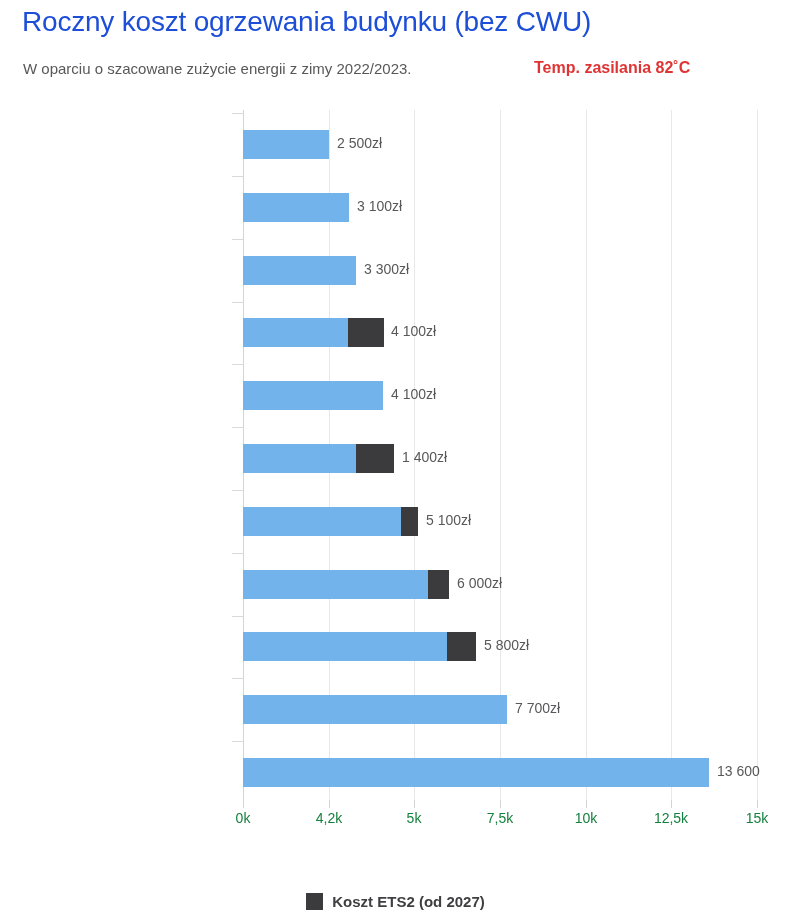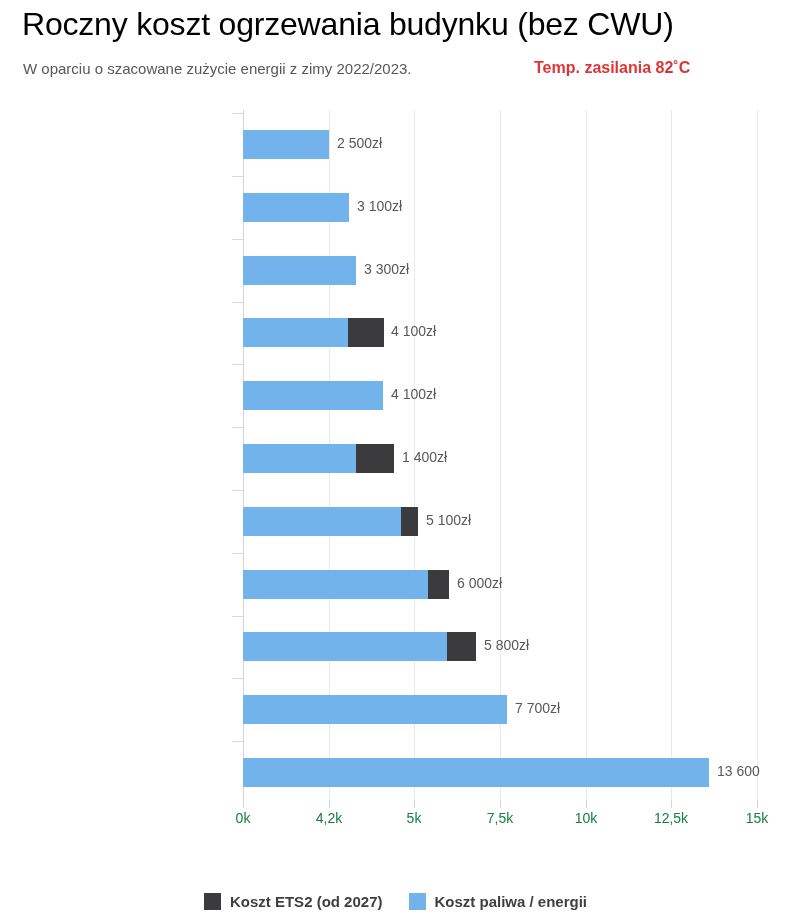--- a/index.html
+++ b/index.html
@@ -19,23 +19,23 @@
   
   #header {
     position: absolute;
     left: 0; top: 0;
     width: 791px;
   }
   #chart-title {
     position: absolute;
     left: 22px;
     top: 6px;
-    font-size: 32px;
+    font-size: 28px;
     font-weight: 400;
-    color: #000000;
+    color: #1d4ed8;
     letter-spacing: -0.2px;
     white-space: nowrap;
     text-align: right;
   }
   #chart-subtitle {
     position: absolute;
     left: 23px;
     top: 60px;
     font-size: 15px;
     font-weight: 400;
@@ -261,17 +261,13 @@
       <div class="xticklabel" style="left: 671px;">12,5k</div>
       <div class="xticklabel" style="left: 757px;">15k</div>
     </div>
 </div>
 
 <div id="legend">
     <div class="legend-item">
       <span class="legend-swatch" style="background: rgb(59, 59, 61);"></span>
       <span class="legend-text">Koszt ETS2 (od 2027)</span>
     </div>
-    <div class="legend-item">
-      <span class="legend-swatch" style="background: rgb(115, 179, 236);"></span>
-      <span class="legend-text">Koszt paliwa / energii</span>
-    </div>
   </div>
 
 </body></html>

